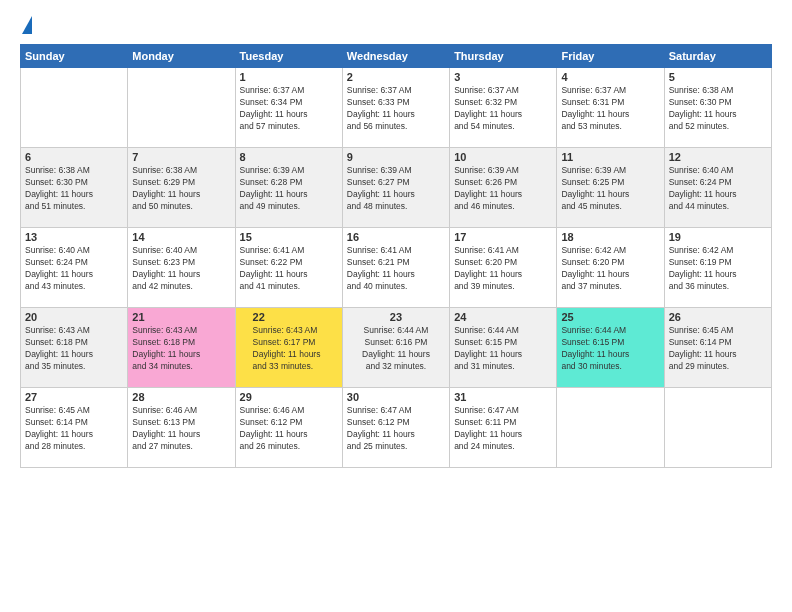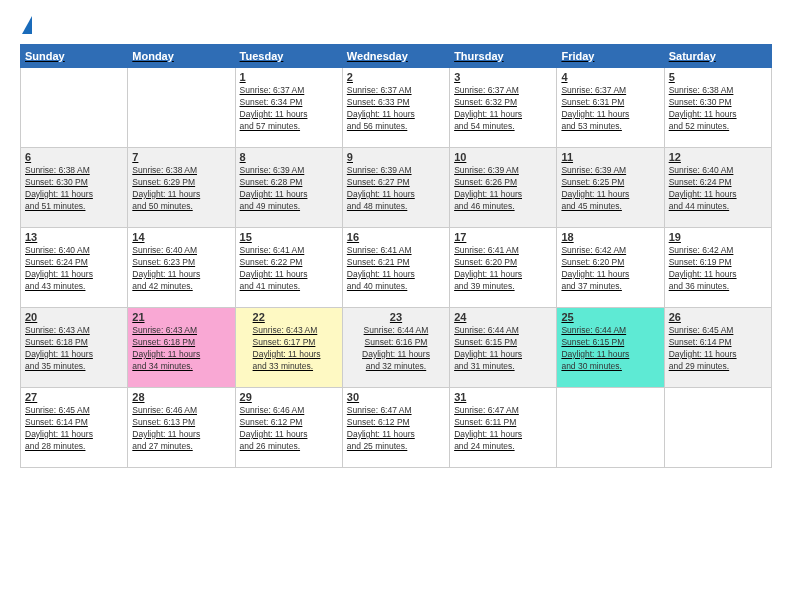--- a/index.html
+++ b/index.html
@@ -7,21 +7,20 @@
       width: 792px;
       height: 612px;
       font-family: Arial, sans-serif;
       background: #fff;
       overflow: hidden;
     }
     .page {
       width: 792px;
       height: 612px;
       padding: 16px 20px 10px 20px;
-      text-decoration: underline;
     }
     .header {
       display: flex;
       justify-content: space-between;
       align-items: flex-start;
       margin-bottom: 10px;
     }
     .logo {
       display: flex;
       flex-direction: column;
@@ -279,21 +278,21 @@
 Daylight: 11 hours
 and 35 minutes.</div>
           </td>
           <td style="background: #f9a8d4;">
             <span class="day-num">21</span>
             <div class="day-info" style="white-space: pre-line;">Sunrise: 6:43 AM
 Sunset: 6:18 PM
 Daylight: 11 hours
 and 34 minutes.</div>
           </td>
-          <td style="background: #fef9c3; padding-left: 17px;">
+          <td style="background: #fde047; padding-left: 17px;">
             <span class="day-num">22</span>
             <div class="day-info" style="white-space: pre-line;">Sunrise: 6:43 AM
 Sunset: 6:17 PM
 Daylight: 11 hours
 and 33 minutes.</div>
           </td>
           <td style="background: rgb(240, 240, 240); text-align: center;">
             <span class="day-num">23</span>
             <div class="day-info" style="white-space: pre-line;">Sunrise: 6:44 AM
 Sunset: 6:16 PM

